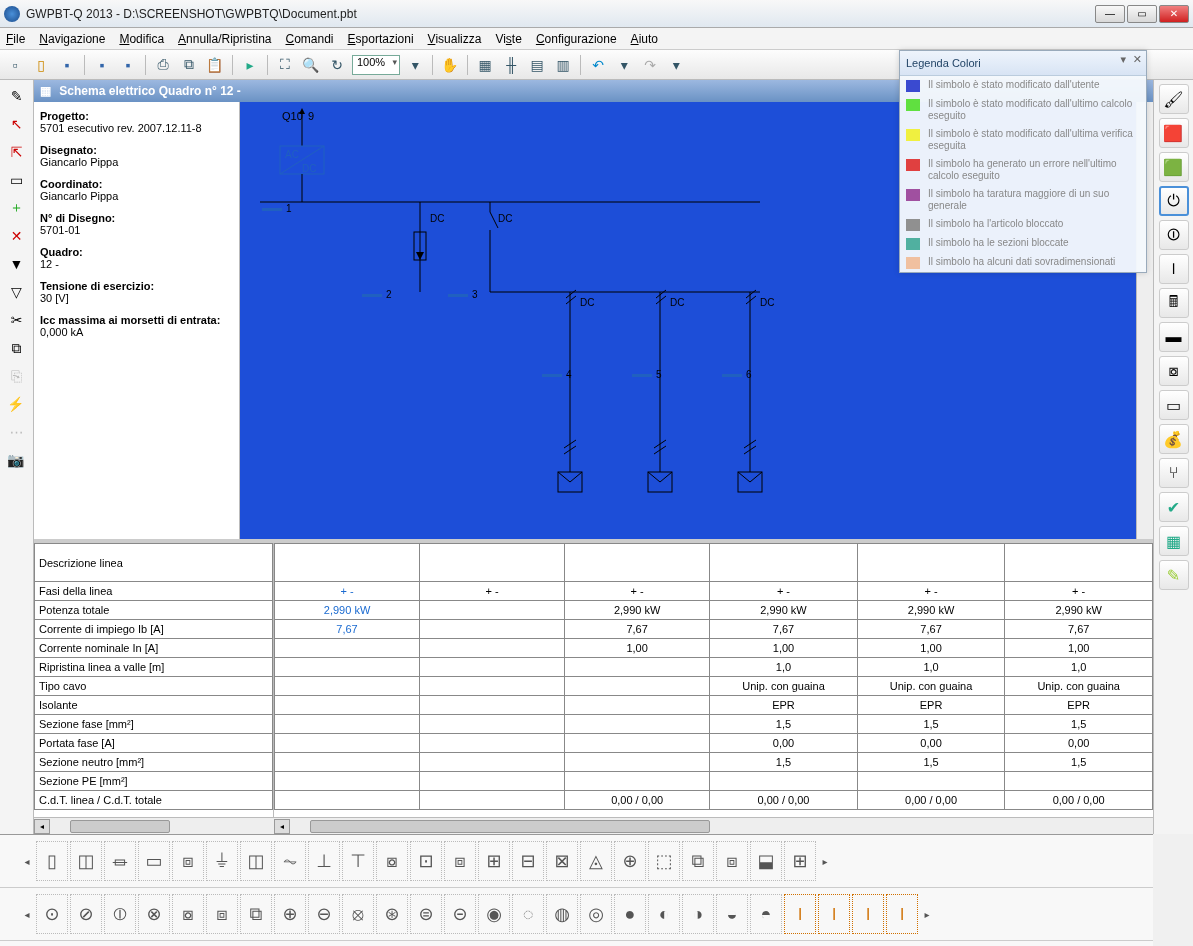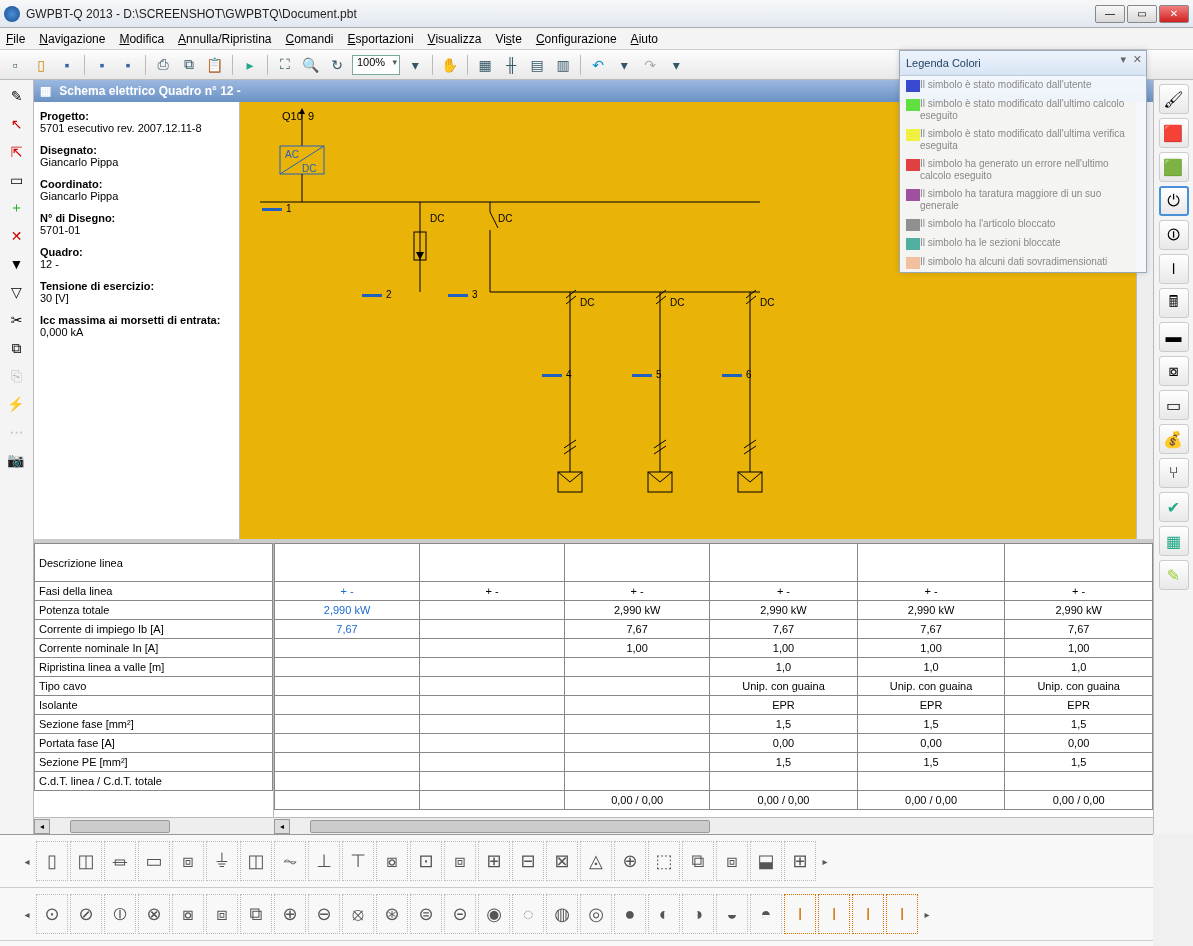--- a/index.html
+++ b/index.html
@@ -28,21 +28,21 @@
 .lbtn { width: 24px; height: 24px; display: flex; align-items: center; justify-content: center; font-size: 14px; border: 1px solid transparent; }
 
 .center { flex: 1; display: flex; flex-direction: column; background: #fff; position: relative; }
 .docheader { height: 22px; background: linear-gradient(#9cb8e0,#6a92c4); color: #fff; display: flex; align-items: center; padding: 0 6px; font-size: 12px; gap: 8px; font-weight: bold; }
 
 .canvasrow { flex: 1; display: flex; overflow: hidden; border-bottom: 4px solid #ccc; }
 .projinfo { width: 206px; border-right: 1px solid #bbb; padding: 8px 6px; font-size: 11px; background: #fff; }
 .projinfo .grp { margin-bottom: 10px; }
 .projinfo .lbl { font-weight: bold; }
 
-.schematic { flex: 1; background: #eab308; position: relative; }
+.schematic { flex: 1; background: #1d4ed8; position: relative; }
 .schematic svg { position: absolute; top: 0; left: 0; }
 
 .tablewrap { height: 274px; display: flex; }
 .tableleft { width: 240px; border-right: 1px solid #bbb; overflow: hidden; }
 .tableright { flex: 1; overflow: auto; }
 table { border-collapse: collapse; width: 100%; }
 td { border: 1px solid #888; height: 19px; padding: 0 4px; font-size: 11px; white-space: nowrap; }
 .tableright td { text-align: center; width: 90px; }
 
 .rightbar { width: 40px; background: #f4f4f4; border-left: 1px solid #bbb; display: flex; flex-direction: column; align-items: center; padding-top: 4px; gap: 4px; }
@@ -55,21 +55,21 @@
 .palette { position: absolute; left: 0; right: 40px; bottom: 0; height: 112px; background: #f8f8f8; border-top: 1px solid #999; }
 .prow { height: 53px; display: flex; align-items: center; padding: 0 20px; gap: 2px; overflow: hidden; border-bottom: 1px solid #ccc; position: relative; }
 .pitem { width: 32px; height: 40px; border: 1px dotted #bbb; display: flex; align-items: center; justify-content: center; font-size: 18px; color: #555; flex-shrink: 0; }
 .pitem.orange { color: #d07000; border-color: #d07000; }
 .prow .parrow { width: 14px; height: 40px; display: flex; align-items: center; justify-content: center; font-size: 10px; color: #555; cursor: pointer; }
 
 .legend { position: absolute; right: 46px; top: 50px; width: 248px; background: rgba(244,248,252,0.96); border: 1px solid #9ab; box-shadow: 0 0 6px rgba(0,0,0,0.15); font-size: 10px; z-index: 100; }
 .legend .lh { height: 20px; background: linear-gradient(#eef4fc,#d8e4f4); display: flex; align-items: center; padding: 12px 6px; font-size: 11px; border-bottom: 1px solid #bcd; color: #246; position: relative; }
 .legend .lh .lclose { position: absolute; right: 4px; top: 2px; font-size: 11px; color: #666; }
 .legend .lh .lpin { position: absolute; right: 20px; top: 2px; font-size: 11px; color: #666; }
-.legend .lrow { display: flex; padding: 3px 6px; align-items: flex-start; }
+.legend .lrow { display: flex; padding: 3px 6px; gap: 8px; align-items: flex-start; }
 .legend .sw { width: 14px; height: 12px; flex-shrink: 0; margin-top: 1px; }
 .legend .ltxt { color: #888; line-height: 1.2; }
 
 .vscroll { width: 17px; background: #eee; border-left: 1px solid #bbb; }
 </style>
 </head>
 <body>
 
 <div class="titlebar">
   <div class="appicon"></div>
@@ -290,20 +290,23 @@
               <tr>
                 <td>Isolante</td>
               </tr>
               <tr>
                 <td>Sezione fase [mm²]</td>
               </tr>
               <tr>
                 <td>Portata fase [A]</td>
               </tr>
               <tr>
+                <td>Sezione neutro [mm²]</td>
+              </tr>
+              <tr>
                 <td>Sezione PE [mm²]</td>
               </tr>
               <tr>
                 <td>C.d.T. linea / C.d.T. totale</td>
               </tr>
             </tbody>
           </table>
       </div>
       <div class="tableright">
         <table>

